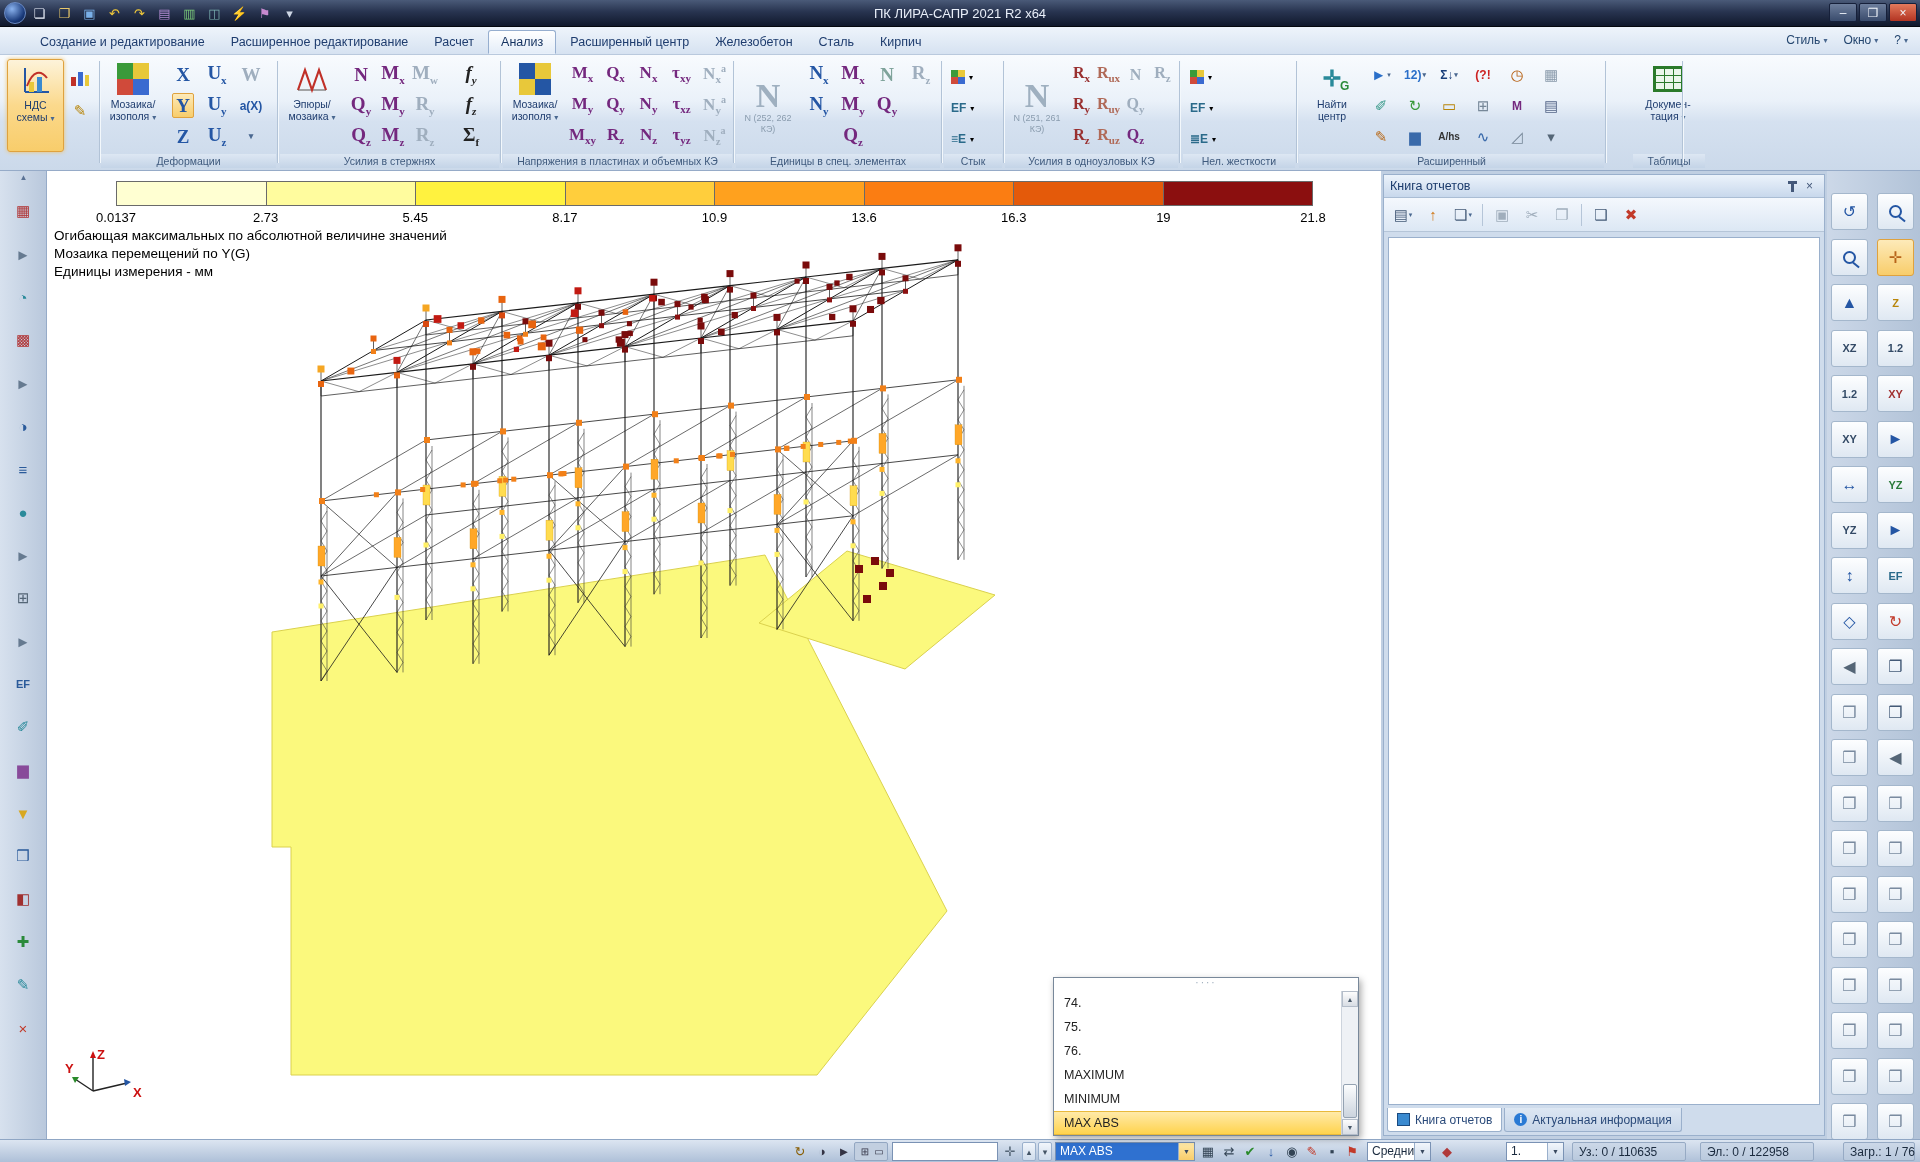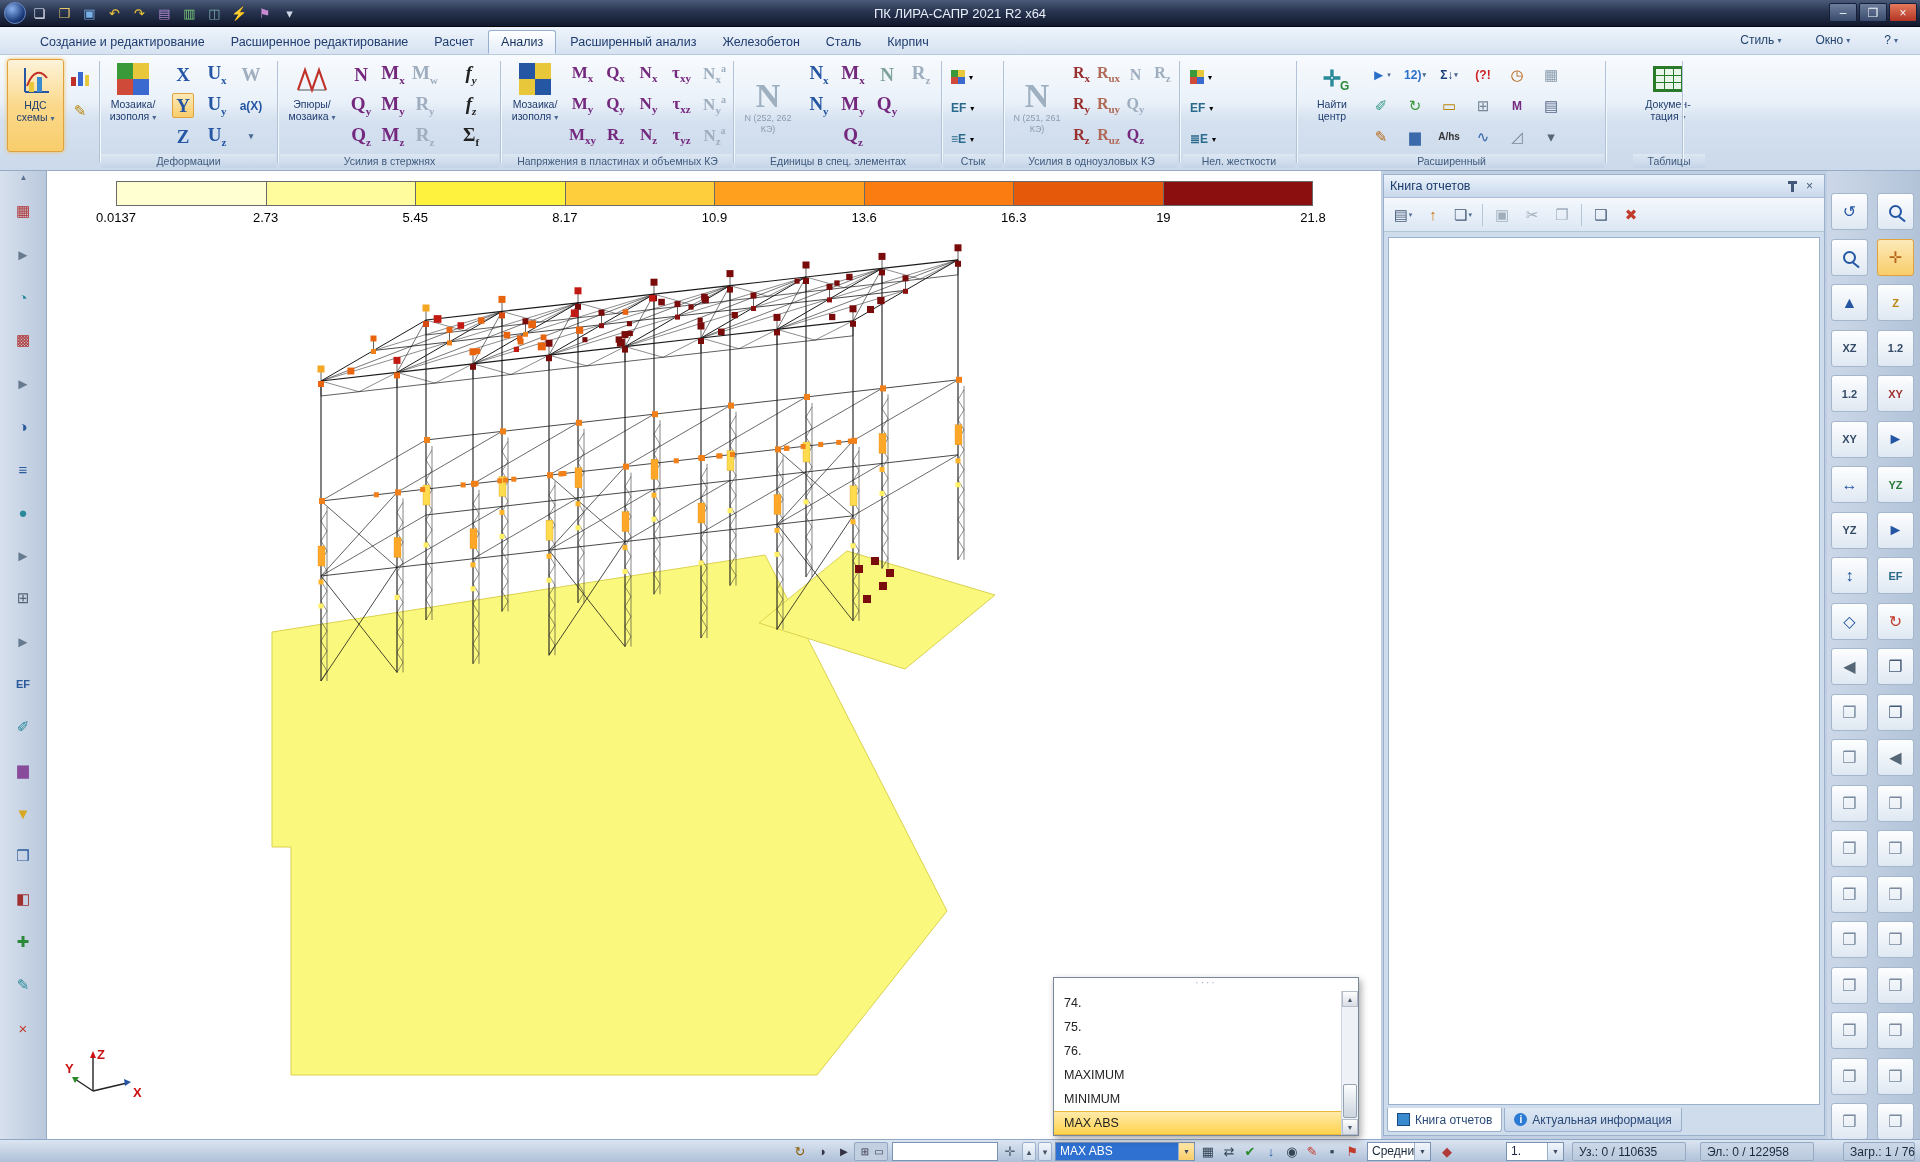--- a/index.html
+++ b/index.html
@@ -14,21 +14,21 @@
 .qat-btn{width:23px;height:21px;display:flex;align-items:center;justify-content:center;font-size:13px;border-radius:2px}
 #title-text{position:absolute;left:0;right:0;top:0;height:27px;line-height:27px;text-align:center;font-size:13px;color:#e9eff9}
 #winbtns{position:absolute;right:3px;top:3px;display:flex;gap:2px}
 .winbtn{width:28px;height:19px;display:flex;align-items:center;justify-content:center;color:#f0f4fa;font-size:12px;background:linear-gradient(#6d7e9c,#394b6c);border:1px solid #16203a;border-radius:2px}
 .winbtn.close{background:linear-gradient(#e47a5c,#b23422)}
 
 
 #tabsrow{position:absolute;left:0;top:27px;width:1920px;height:28px;background:linear-gradient(#eef4fb,#d6e2f1);display:flex;align-items:flex-end;padding-left:28px;border-bottom:1px solid #b9c9dd}
 .rtab{height:24px;padding:0 12px;display:flex;align-items:center;font-size:12.5px;color:#1e3c6e;margin-right:2px;border-radius:3px 3px 0 0;white-space:nowrap}
 .rtab.active{background:linear-gradient(#ffffff,#e4edf8);border:1px solid #96aecf;border-bottom:1px solid #e8f0fa;color:#13315f}
-#tabs-right{position:absolute;right:22px;top:33px;display:flex;gap:34px;font-size:12px;color:#24466f}
+#tabs-right{position:absolute;right:12px;top:33px;display:flex;gap:16px;font-size:12px;color:#24466f}
 .tr-item{display:flex;align-items:center;gap:3px;white-space:nowrap}
 .tr-item .caret{font-size:8px;color:#4a6890}
 
 
 #ribbon{position:absolute;left:0;top:55px;width:1920px;height:116px;background:linear-gradient(#f8fbfe 0%,#eaf1f9 40%,#d5e1f0 58%,#cbd9ea 100%);border-bottom:1px solid #96abc8}
 .rgroup{position:absolute;top:2px;height:112px}
 .glabel{position:absolute;left:1px;right:1px;top:97px;height:14px;font-size:10.5px;color:#3f5a7d;text-align:center;line-height:14px;background:linear-gradient(#dde7f3,#c4d4e7);white-space:nowrap;overflow:hidden}
 .gdivider{position:absolute;top:6px;height:102px;width:1px;background:#b2c3d7;box-shadow:1px 0 0 #f3f8fc}
 .bigbtn{position:absolute;top:2px;width:58px;height:93px;display:flex;flex-direction:column;align-items:center;padding-top:4px;border-radius:3px;font-size:10.5px;color:#1e3c6e;text-align:center;line-height:1.15}
 .bigbtn .bicon{width:32px;height:32px;margin-bottom:3px;display:grid;grid-template-columns:16px 16px;grid-template-rows:16px 16px}
@@ -165,21 +165,21 @@
       <div class="rtab">
         <span>Расширенное редактирование</span>
       </div>
       <div class="rtab">
         <span>Расчет</span>
       </div>
       <div class="rtab active">
         <span>Анализ</span>
       </div>
       <div class="rtab">
-        <span>Расширенный анализ</span>
+        <span>Расширенный центр</span>
       </div>
       <div class="rtab">
         <span>Железобетон</span>
       </div>
       <div class="rtab">
         <span>Сталь</span>
       </div>
       <div class="rtab">
         <span>Кирпич</span>
       </div>
@@ -938,20 +938,25 @@
           <span class="llabel" style="left: 0px;">0.0137</span>
           <span class="llabel" style="left: 149.625px;">2.73</span>
           <span class="llabel" style="left: 299.25px;">5.45</span>
           <span class="llabel" style="left: 448.875px;">8.17</span>
           <span class="llabel" style="left: 598.5px;">10.9</span>
           <span class="llabel" style="left: 748.125px;">13.6</span>
           <span class="llabel" style="left: 897.75px;">16.3</span>
           <span class="llabel" style="left: 1047.38px;">19</span>
           <span class="llabel" style="left: 1197px;">21.8</span>
         </div>
+      <div id="canvas-info">
+          <div>Огибающая максимальных по абсолютной величине значений</div>
+          <div>Мозаика перемещений по Y(G)</div>
+          <div>Единицы измерения - мм</div>
+        </div>
       <svg id="axes-widget" width="90" height="64" viewBox="0 0 90 64">
         <line x1="30" y1="50" x2="30" y2="14" stroke="#222" stroke-width="1.4"></line>
         <line x1="30" y1="50" x2="12" y2="38" stroke="#222" stroke-width="1.4"></line>
         <line x1="30" y1="50" x2="64" y2="42" stroke="#222" stroke-width="1.4"></line>
         <path d="M30 10 L27 17 L33 17 Z" fill="#cc1111"></path>
         <path d="M9 36 L16 36 L12 42 Z" fill="#2a8a2a"></path>
         <path d="M68 41 L61 38 L62 45 Z" fill="#2456A4"></path>
         <text x="34" y="18">Z</text>
         <text x="2" y="32">Y</text>
         <text x="70" y="56">X</text>

